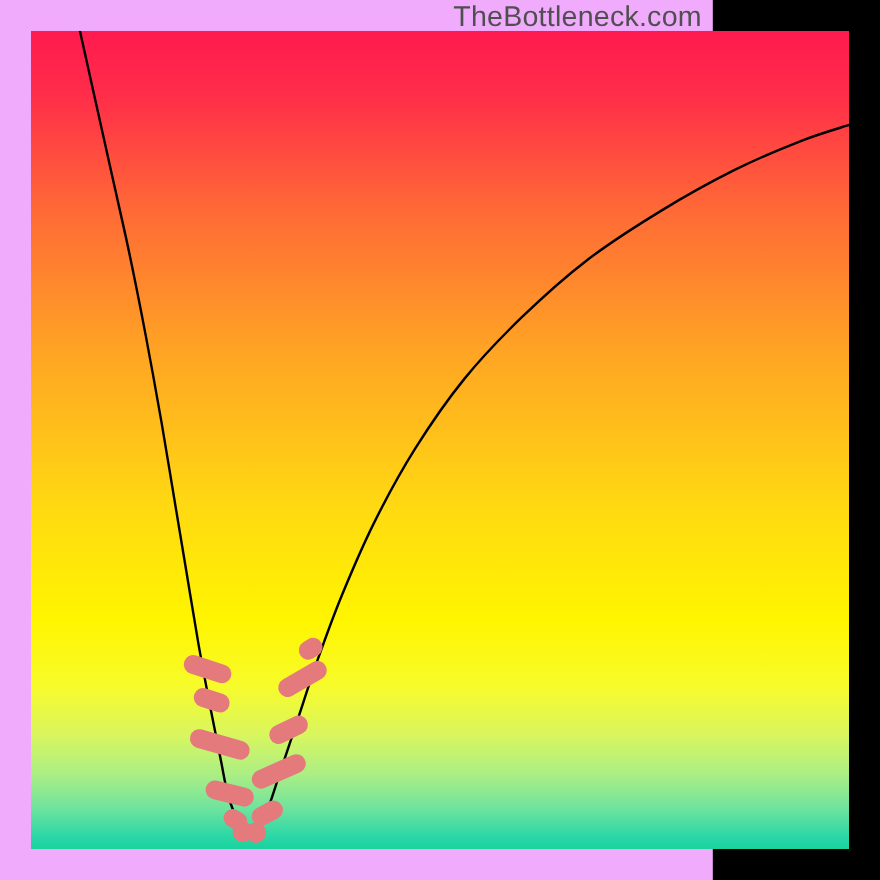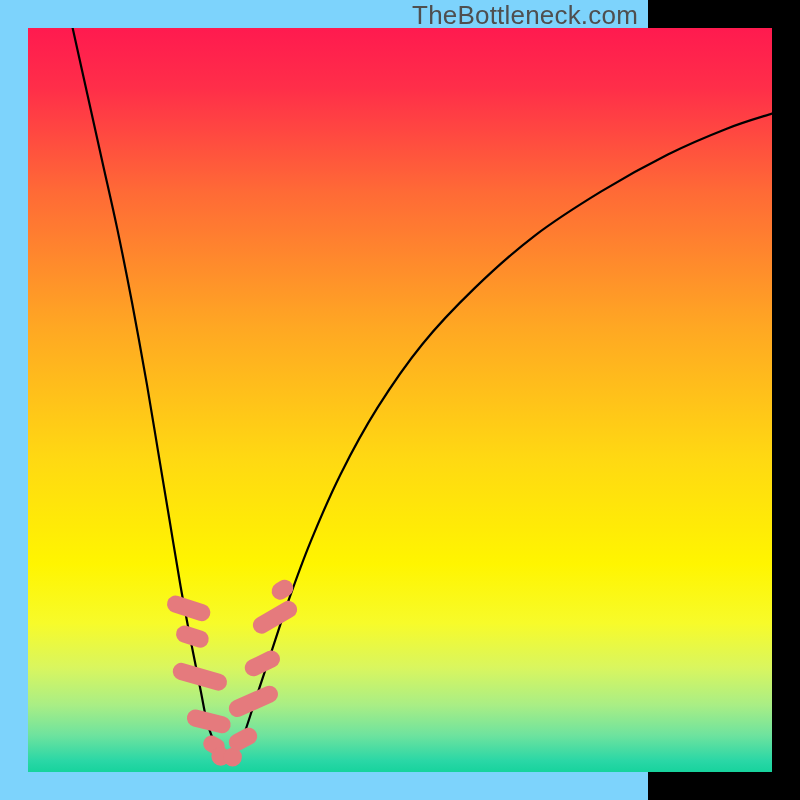--- a/index.html
+++ b/index.html
@@ -10,21 +10,21 @@
     background: #000;
     overflow: hidden;
     font-family: Arial, Helvetica, sans-serif;
   }
   .frame {
     position: absolute;
     left: 0;
     top: 0;
     width: 648px;
     height: 800px;
-    background: #7dd3fc;
+    background: #f0abfc;
   }
   .plot-area {
     position: absolute;
     left: 28px;
     top: 28px;
     width: 744px;
     height: 744px;
     overflow: hidden;
   }
   .gradient {

